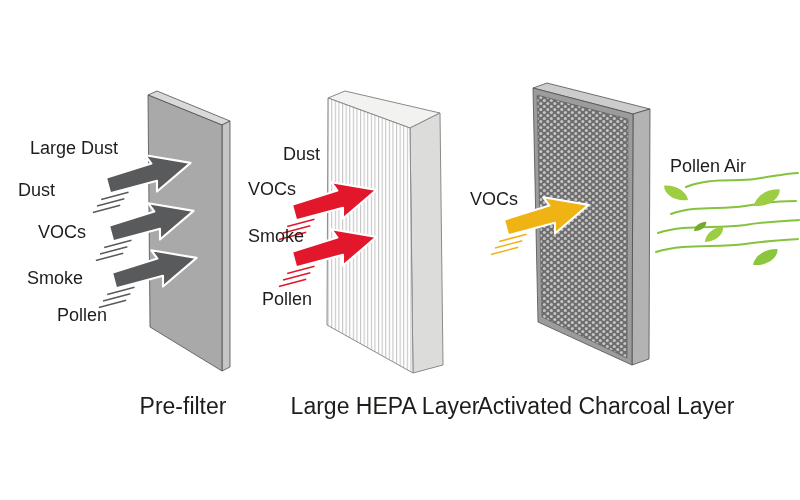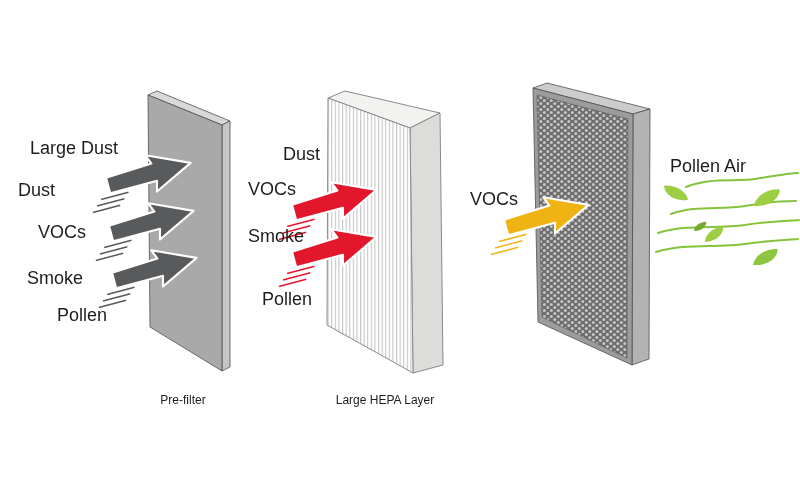--- a/index.html
+++ b/index.html
@@ -16,21 +16,21 @@
     color:#1d1d1b;
     font-size:18px;
     line-height:1.1;
     white-space:nowrap;
     user-select:none;
     text-align:center;
   }
   .caption{
     position:absolute;
     color:#1d1d1b;
-    font-size:12px;
+    font-size:23px;
     white-space:nowrap;
     transform:translateX(-50%);
     user-select:none;
   }
 </style>
 </head>
 <body>
 
 <div class="stage-wrap">
 
@@ -111,14 +111,15 @@
   <span class="lbl" style="left:248px;top:180px">VOCs</span>
   <span class="lbl" style="left:248px;top:227px">Smoke</span>
   <span class="lbl" style="left:262px;top:290px">Pollen</span>
 
   <span class="lbl" style="left:470px;top:190px">VOCs</span>
 
   <span class="lbl" style="left:670px;top:157px">Pollen Air</span>
 
   <span class="caption" style="left:183px;top:393px">Pre-filter</span>
   <span class="caption" style="left:385px;top:393px">Large HEPA Layer</span>
+  <span class="caption" style="left:606px;top:393px">Activated Charcoal Layer</span>
 
 </div>
 
 </body></html>

